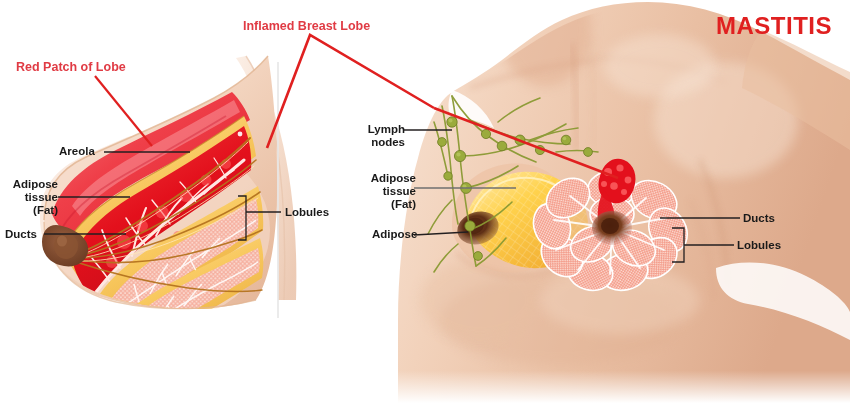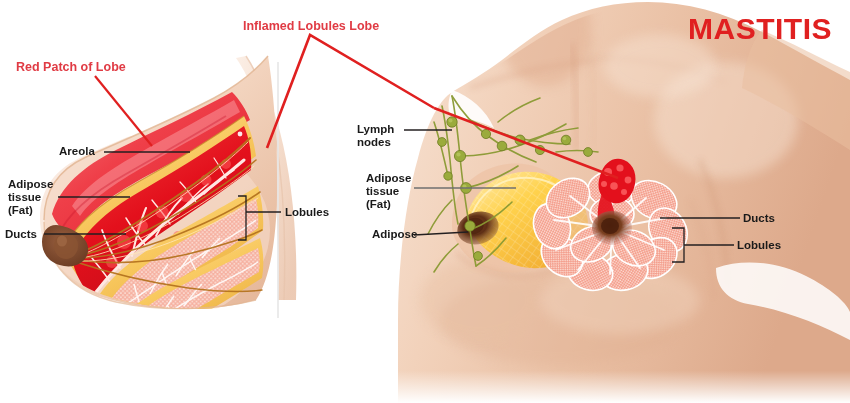--- a/index.html
+++ b/index.html
@@ -37,25 +37,25 @@
   }
   .lbl-red {
     color: #e03b44;
     font-weight: bold;
     font-size: 12.5px;
   }
   .title {
     position: absolute;
     color: #e02020;
     font-weight: bold;
-    font-size: 30px;
+    font-size: 24px;
     letter-spacing: 0.5px;
     font-family: "Liberation Sans", sans-serif;
   }
-  .ctr { text-align: left; }
+  .ctr { text-align: right; }
 </style>
 </head>
 <body>
 
 <div id="stage">
 
   <svg id="art" viewBox="0 0 850 403">
     <defs>
       <linearGradient id="gSkinBody" x1="0" y1="0" x2="1" y2="0.3">
         <stop offset="0%" stop-color="#f7e3d4"></stop>
@@ -449,21 +449,21 @@
   <div class="title" style="right:18px; top:12px;">MASTITIS</div>
 
   <div class="lbl lbl-red" style="left:16px; top:60px;">Red Patch of Lobe</div>
   <div class="lbl lbl-black" style="left:59px; top:145px;">Areola</div>
   <div class="lbl lbl-black ctr" style="left:8px; top:178px; width:50px;">Adipose
 tissue
 (Fat)</div>
   <div class="lbl lbl-black" style="left:5px; top:228px;">Ducts</div>
   <div class="lbl lbl-black" style="left:285px; top:206px;">Lobules</div>
 
-  <div class="lbl lbl-red" style="left:243px; top:19px;">Inflamed Lobules Lobe</div>
+  <div class="lbl lbl-red" style="left:243px; top:19px;">Inflamed Breast Lobe</div>
 
   <div class="lbl lbl-black ctr" style="left:357px; top:123px; width:48px;">Lymph
 nodes</div>
   <div class="lbl lbl-black ctr" style="left:366px; top:172px; width:50px;">Adipose
 tissue
 (Fat)</div>
   <div class="lbl lbl-black" style="left:372px; top:228px;">Adipose</div>
   <div class="lbl lbl-black" style="left:743px; top:212px;">Ducts</div>
   <div class="lbl lbl-black" style="left:737px; top:239px;">Lobules</div>
 

